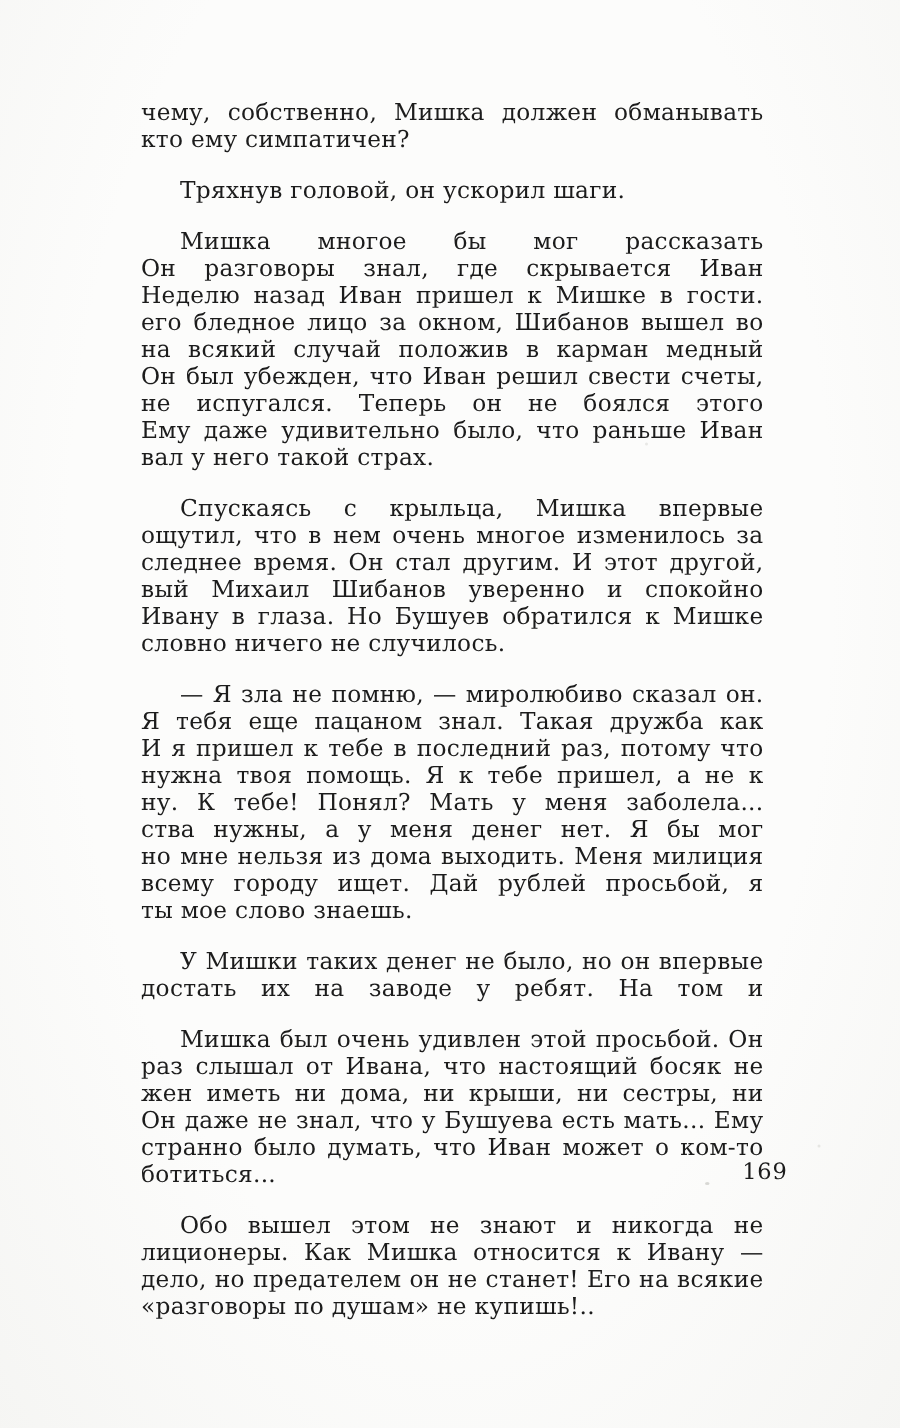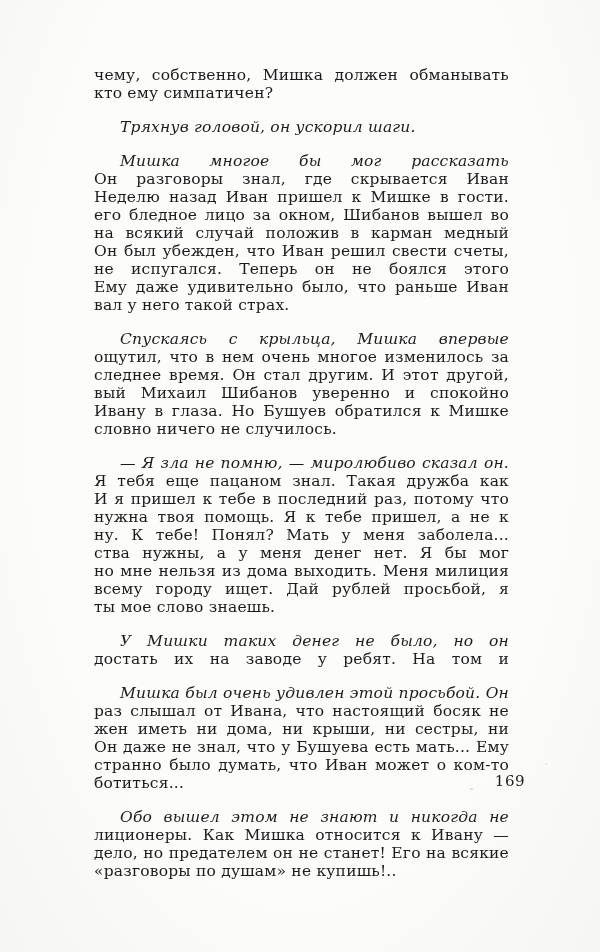--- a/index.html
+++ b/index.html
@@ -43,21 +43,20 @@
   .ln.j {
     text-align: justify;
     text-align-last: justify;
   }
   .ln.l {
     text-align: left;
     white-space: nowrap;
   }
   .ln.ind {
     text-indent: 26px;
-    font-style: italic;
   }
   .page-number {
     position: absolute;
     top: 772px;
     left: 78px;
     width: 447px;
     text-align: right;
     font-size: 15px;
     color: #1c1c1c;
     letter-spacing: 0.5px;

